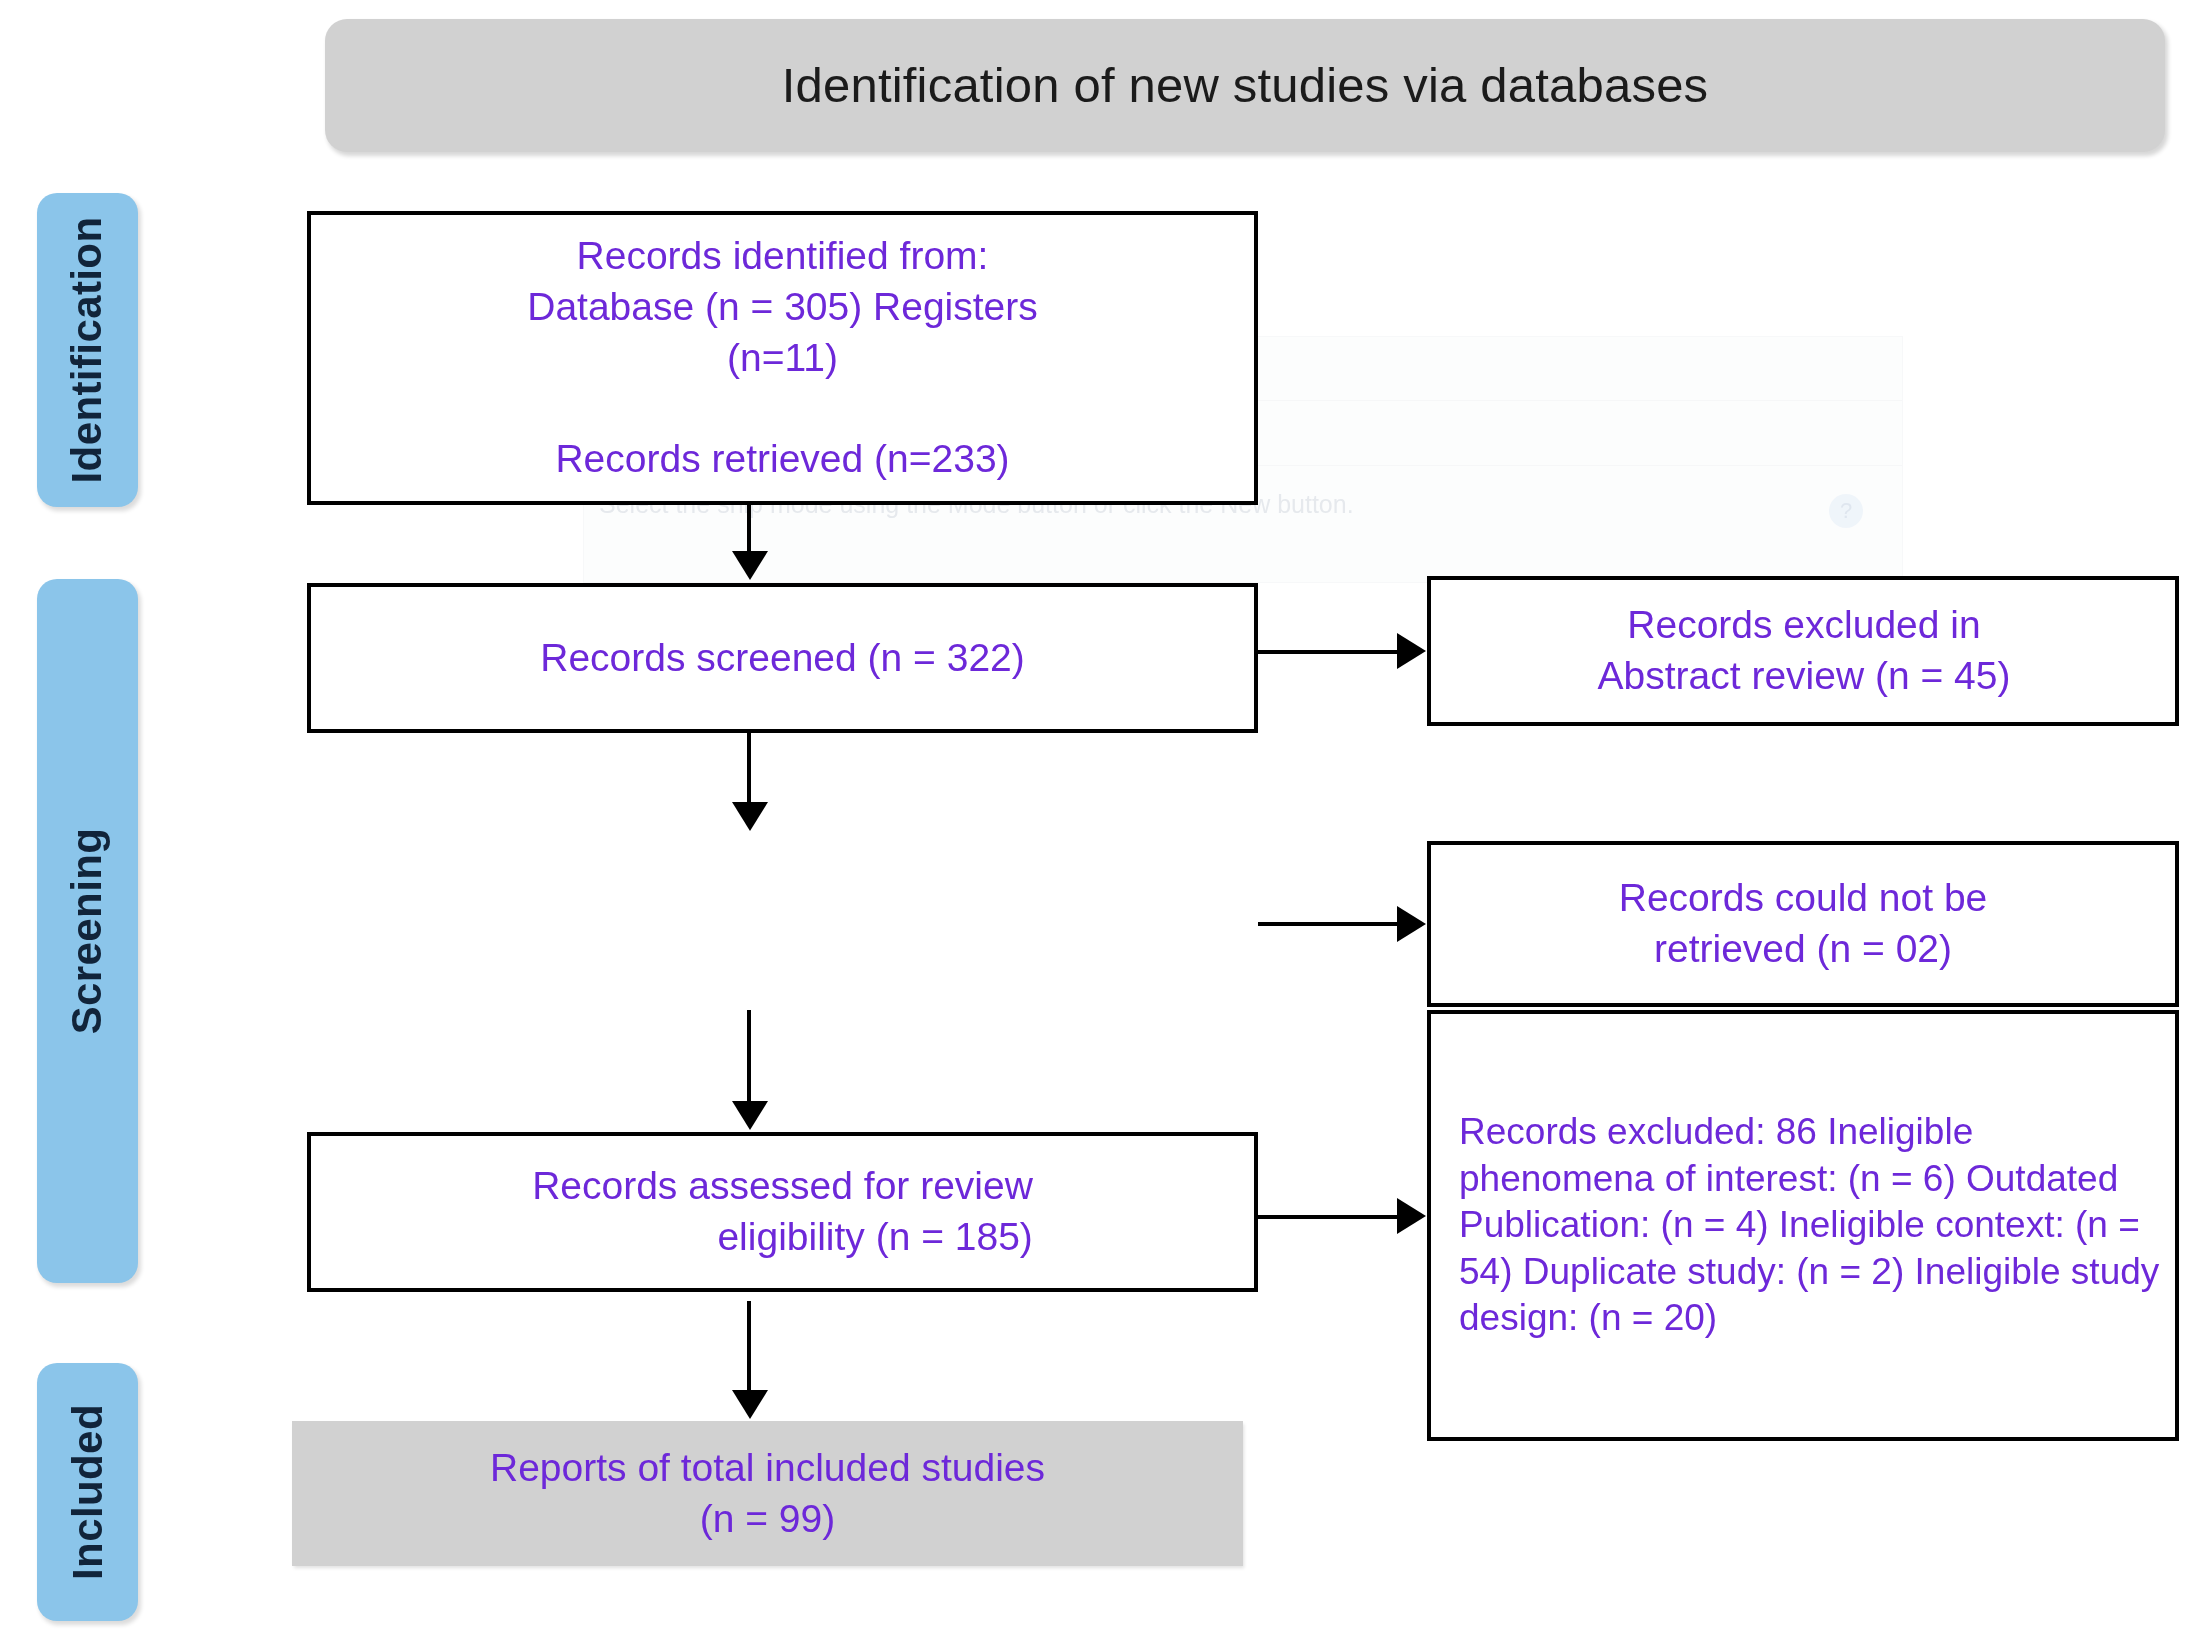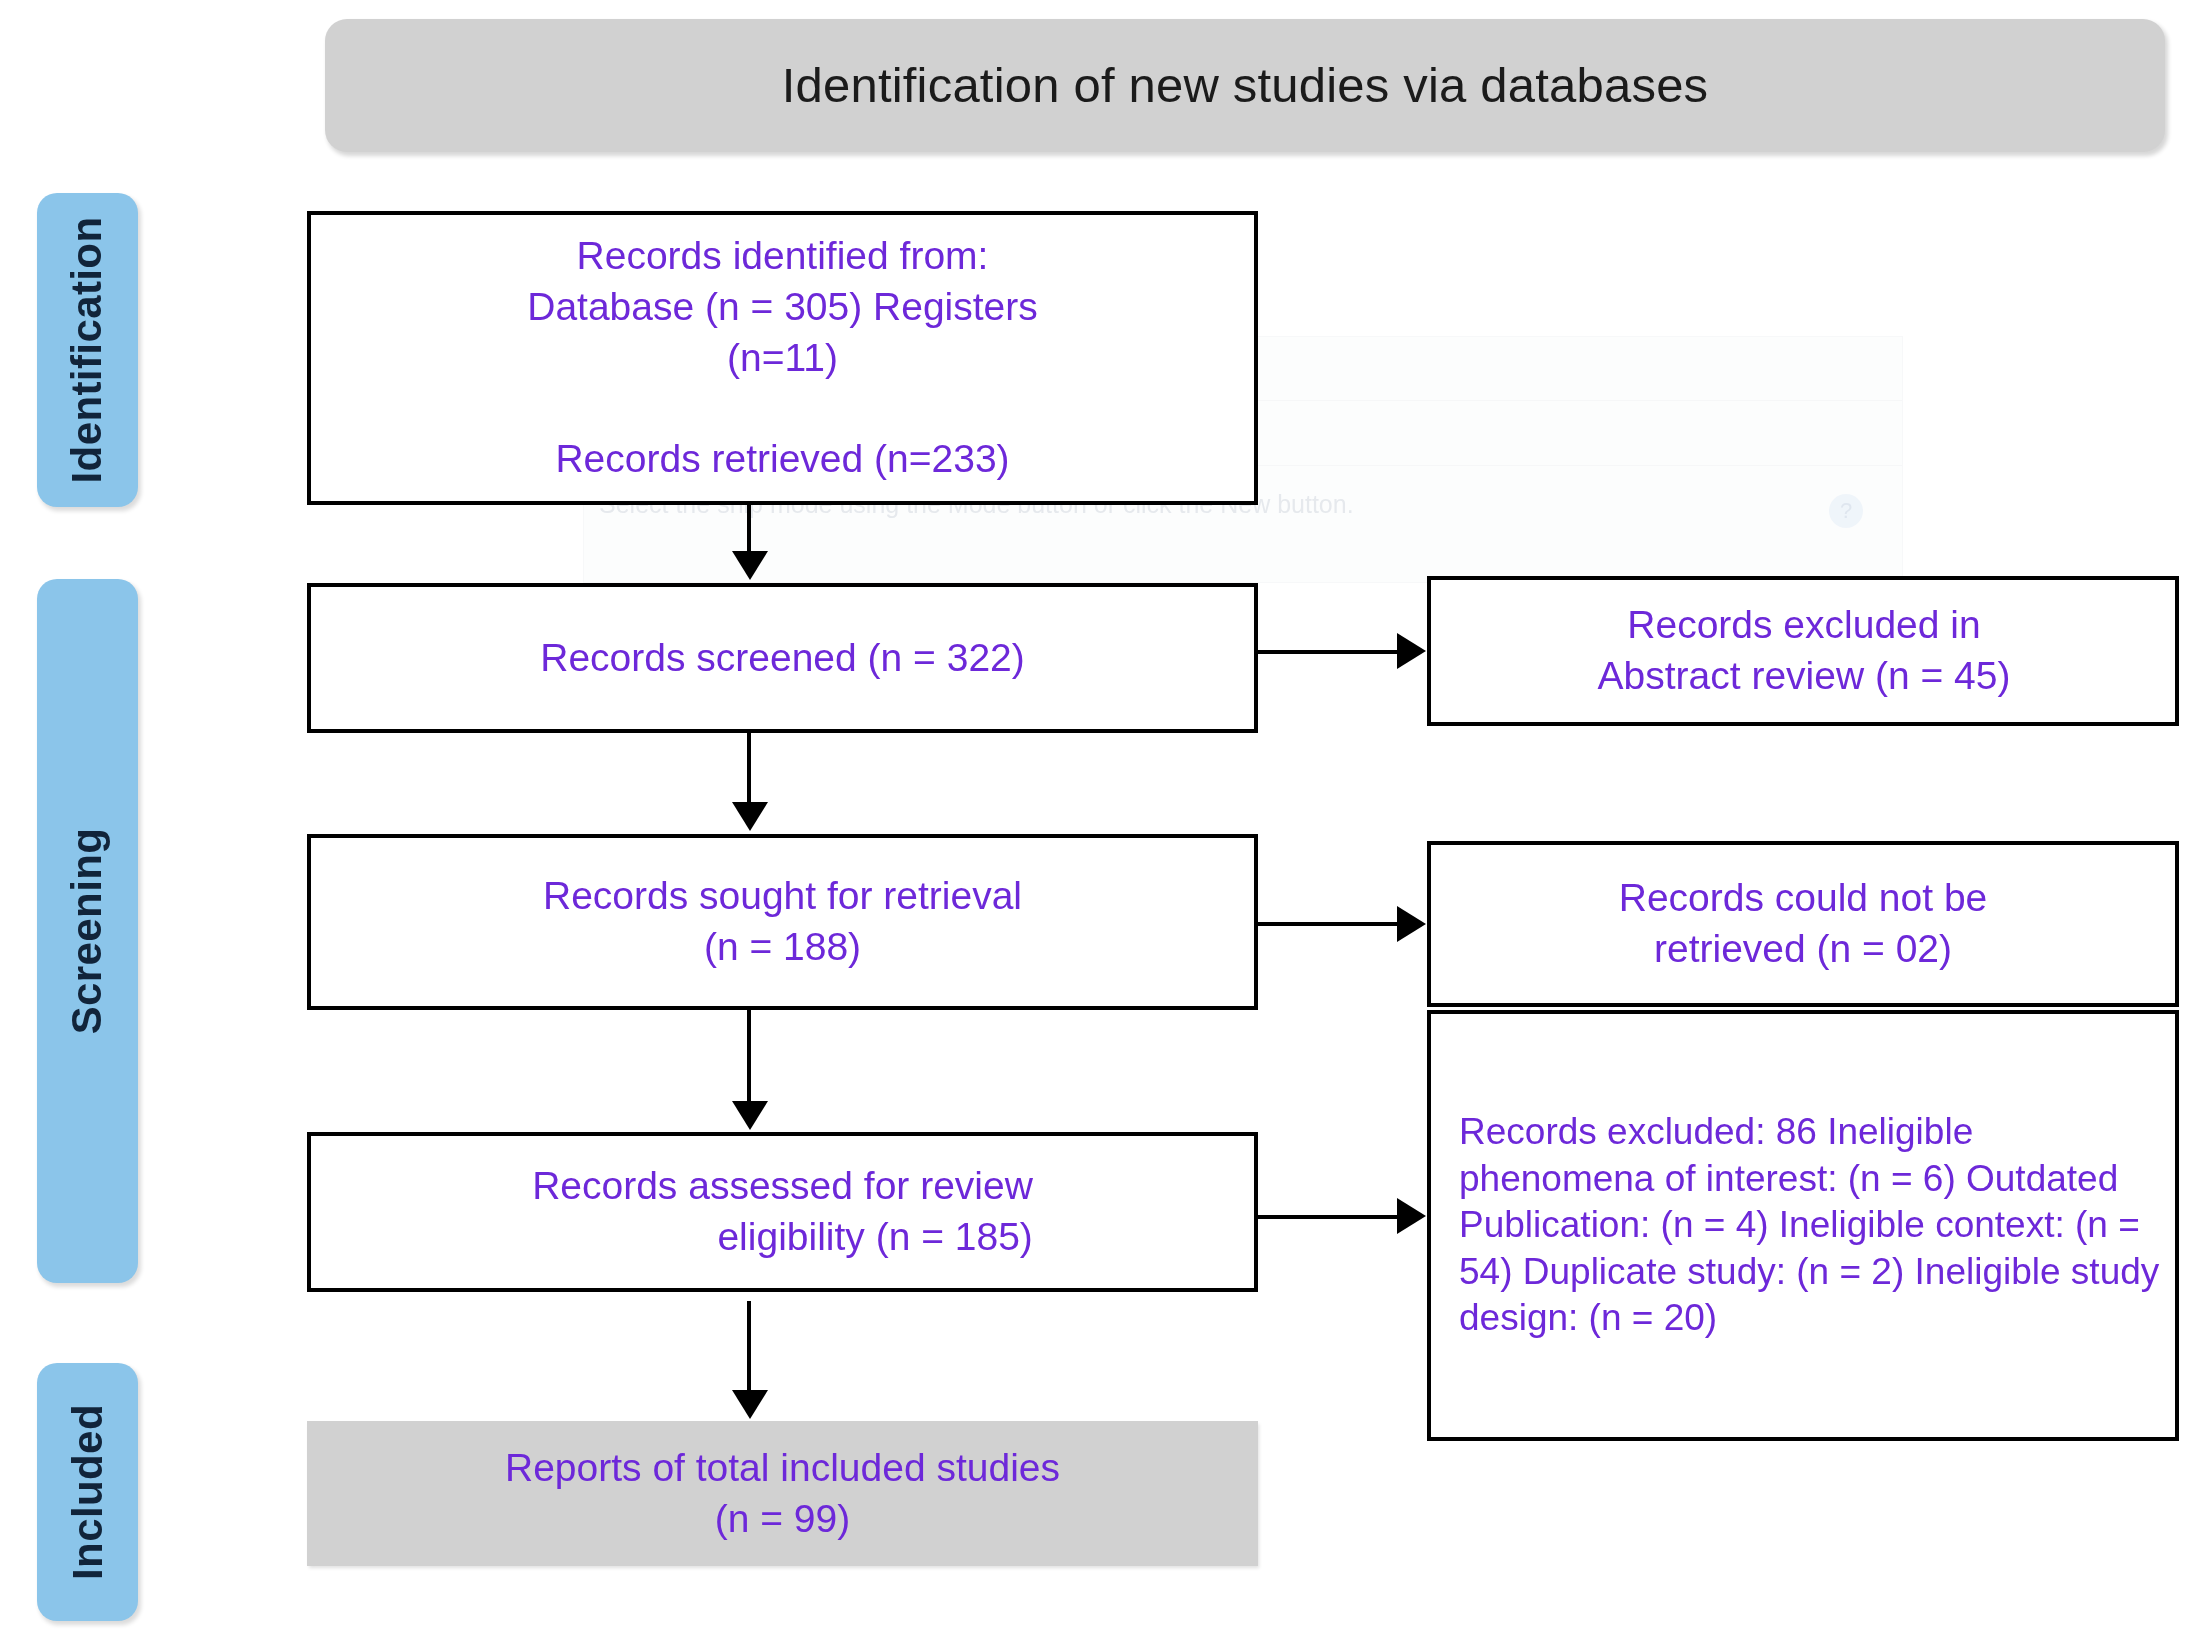--- a/index.html
+++ b/index.html
@@ -200,21 +200,21 @@
     text-align: left;
     padding-left: 28px;
   }
   .flow-box.left-aligned .box-text { line-height: 1.26; }
 
   
   #box-identified { left: 307px;  top: 211px;  width: 951px; height: 294px; }
   #box-screened   { left: 307px;  top: 583px;  width: 951px; height: 150px; }
   #box-sought     { left: 307px;  top: 834px;  width: 951px; height: 176px; }
   #box-assessed   { left: 307px;  top: 1132px; width: 951px; height: 160px; text-align: right; }
-  #box-included   { left: 307px;  top: 1421px; width: 951px; height: 145px; align-items: center; }
+  #box-included   { left: 292px;  top: 1421px; width: 951px; height: 145px; align-items: center; }
 
   #box-excluded-abstract { left: 1427px; top: 576px;  width: 752px; height: 150px; padding-left: 17px; }
   #box-not-retrieved     { left: 1427px; top: 841px;  width: 752px; height: 166px; }
   #box-excluded-detail   { left: 1427px; top: 1010px; width: 752px; height: 431px; }
   #box-excluded-detail .box-text { font-size: 37px; }
 
   
   .v-line {
     position: absolute;
     width: 4.2px;
@@ -313,24 +313,20 @@
   <div class="flow-box" id="box-identified">
     <span class="box-text">Records identified from:
 Database (n = 305) Registers
 (n=11)
 
 Records retrieved (n=233)</span>
   </div>
   <div class="flow-box" id="box-screened">
     <span class="box-text">Records screened (n = 322)</span>
   </div>
-  <div class="flow-box" id="box-sought">
-    <span class="box-text">Records sought for retrieval
-(n = 188)</span>
-  </div>
   <div class="flow-box" id="box-assessed">
     <span class="box-text">Records assessed for review
 eligibility (n = 185)</span>
   </div>
   <div class="flow-box shaded" id="box-included">
     <span class="box-text">Reports of total included studies
 (n = 99)</span>
   </div>
 
   <div class="flow-box" id="box-excluded-abstract">

